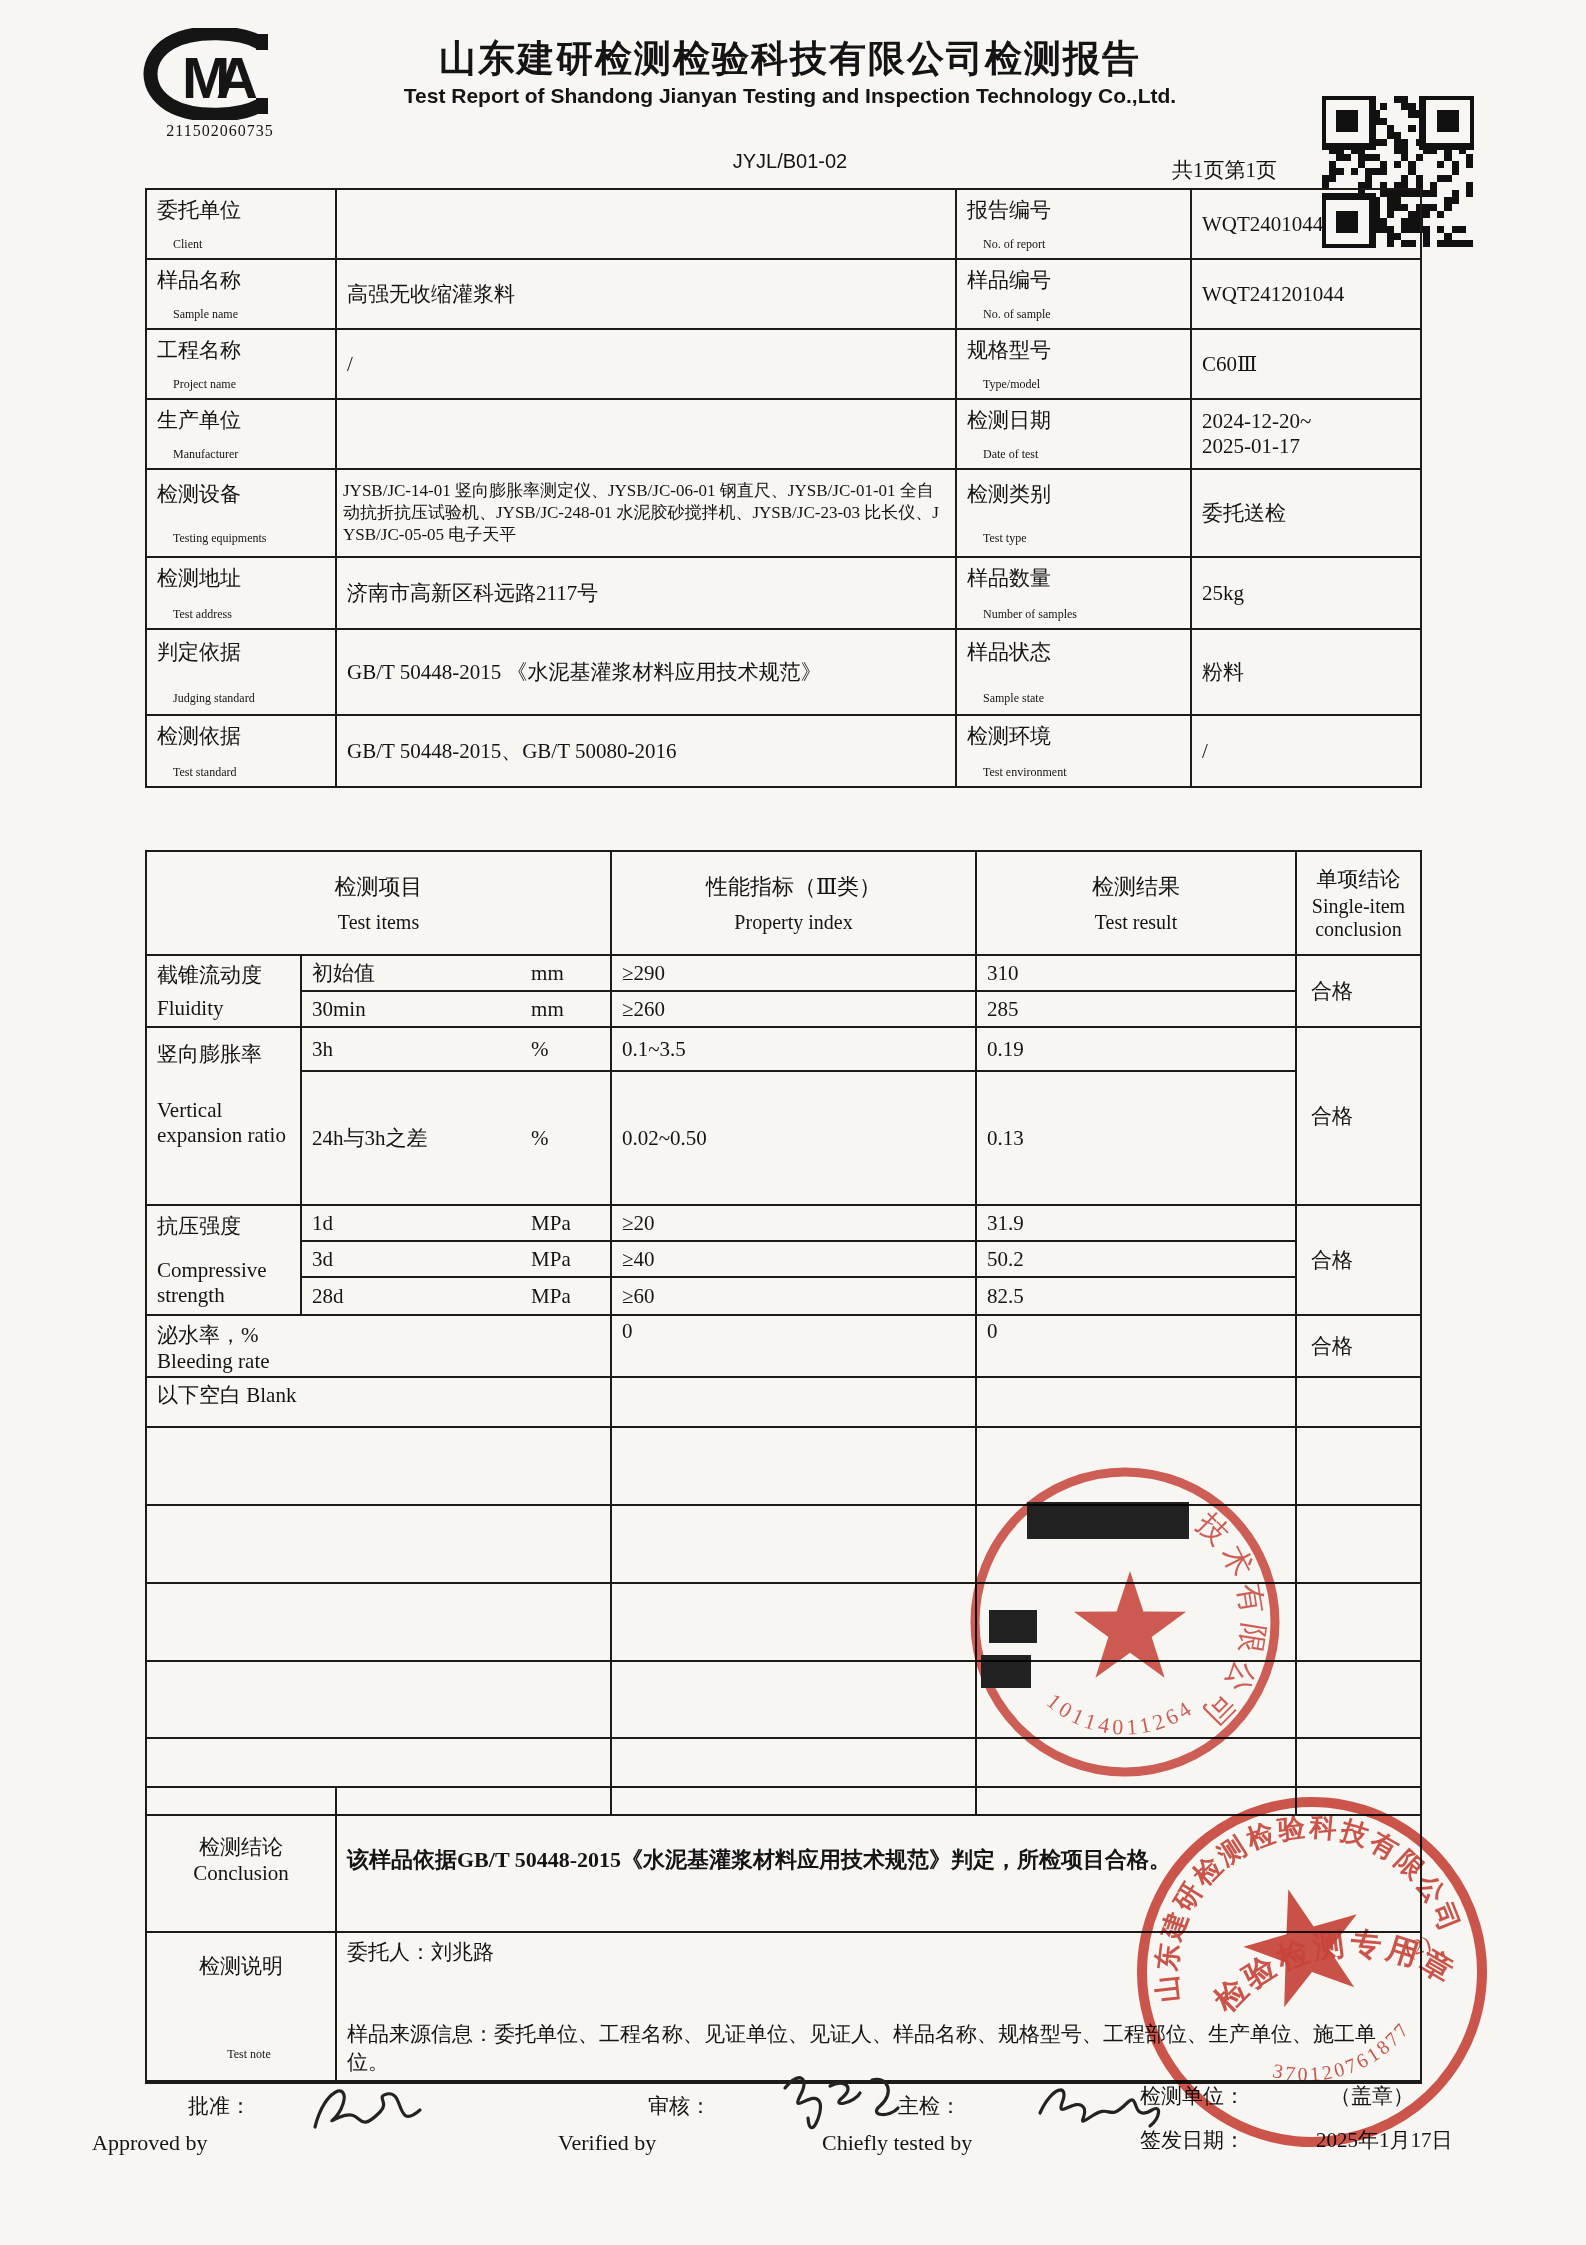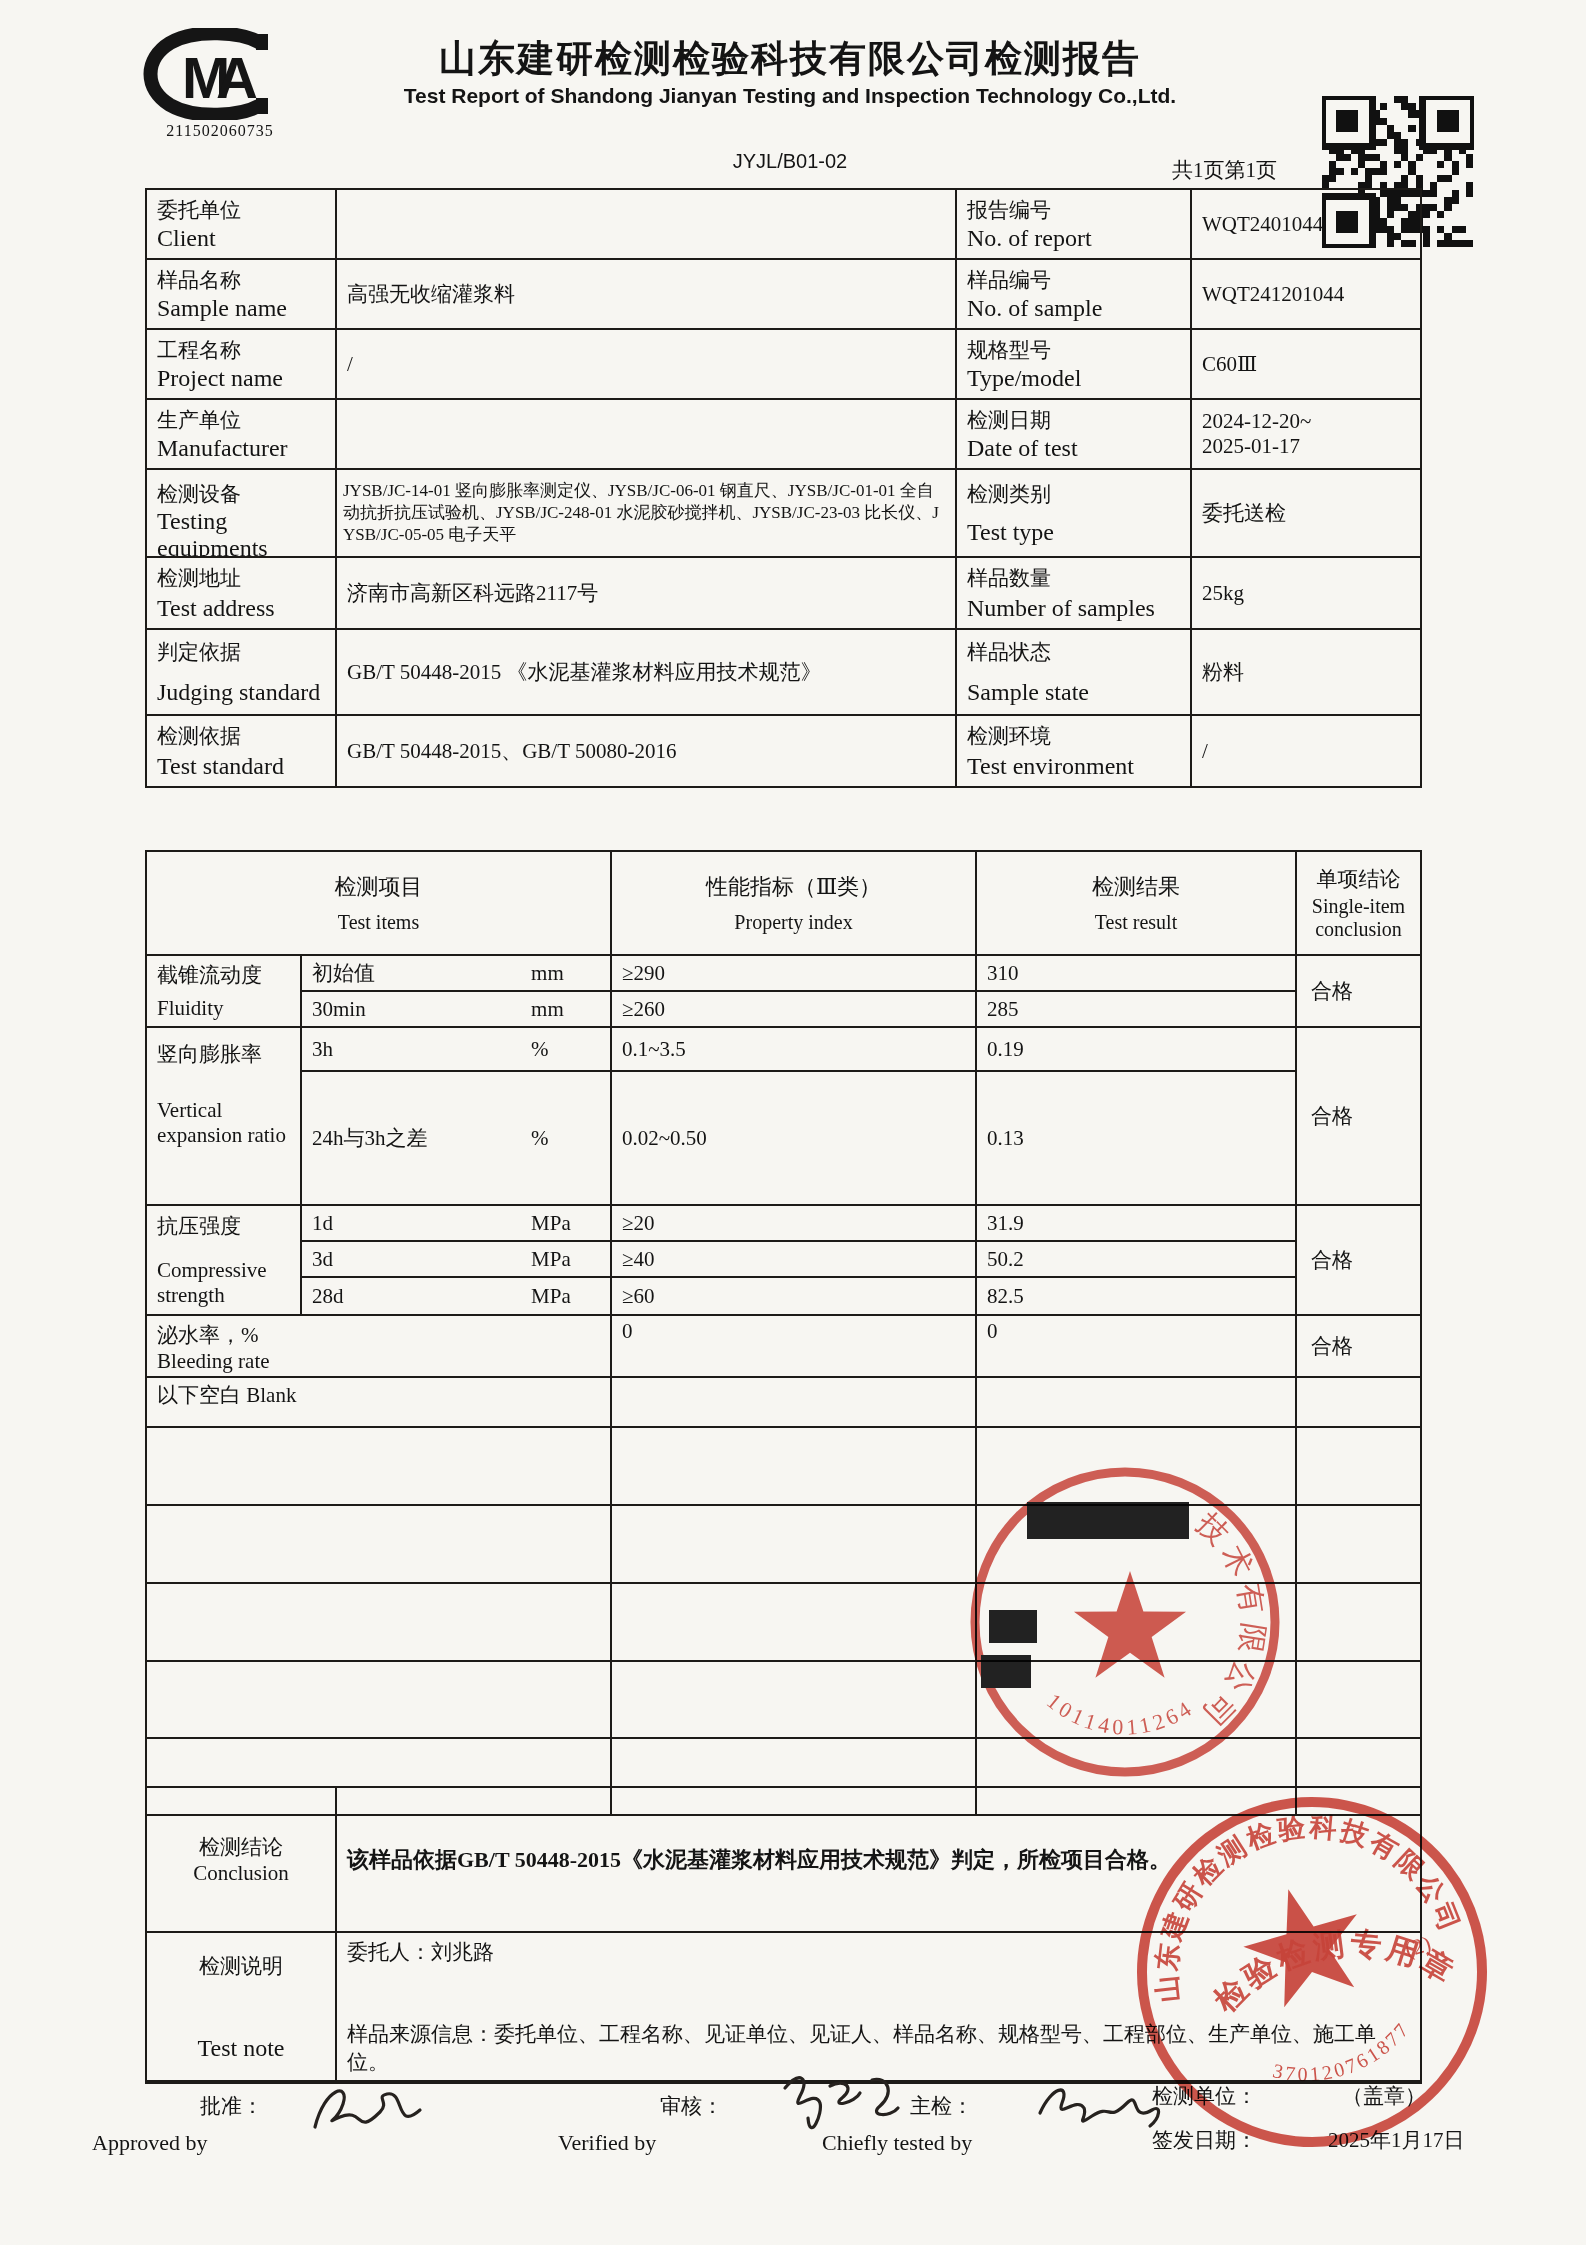--- a/index.html
+++ b/index.html
@@ -15,33 +15,33 @@
   #cma{left:138px;top:28px;}
   #cma-num{left:130px;top:122px;width:180px;text-align:center;font-size:16px;letter-spacing:1px;}
   #qr{left:1322px;top:96px;width:152px;height:152px;}
   
   table{border-collapse:collapse;table-layout:fixed;}
   td{border:2px solid #1d1b18;padding:3px 10px;font-size:21px;vertical-align:middle;overflow:hidden;}
   #t-info{left:145px;top:188px;width:1275px;}
   #t-res {left:145px;top:850px;width:1275px;}
   #t-con {left:145px;top:1786px;width:1275px;border-bottom:4px solid #1d1b18;}
   .lab-in{display:flex;flex-direction:column;justify-content:space-between;}
-  .lab-in .en{font-size:24px;}
+  .lab-in .en{font-size:12px;margin-left:16px;}
   .pre{white-space:pre-line;}
   .equip{font-size:17px;line-height:1.3;word-break:break-all;padding:2px 6px;}
   .hdr{display:flex;flex-direction:column;justify-content:space-evenly;align-items:center;text-align:center;height:78px;font-size:22px;}
   .hdr .en{font-size:20px;}
   .cond{position:relative;}
   .cond .unit{position:absolute;left:64%;top:50%;transform:translateY(-50%);margin-left:32px;}
   .verdict{text-align:left;padding-left:14px;}
   .grp-in{display:flex;flex-direction:column;justify-content:space-between;}
   .note-in{display:flex;flex-direction:column;justify-content:space-between;height:138px;font-size:21px;}
   .con-text{font-size:22px;font-weight:600;}
   
-  .foot{font-size:21px;margin-left:12px;}
+  .foot{font-size:21px;}
   .foot-en{font-size:22px;}
   
   .stamp{mix-blend-mode:multiply;opacity:.92;pointer-events:none;}
   .sig{pointer-events:none;}
 </style>
 </head>
 <body>
 
 <div class="abs" id="cma">
   <svg width="160" height="92" viewBox="0 0 160 92">

